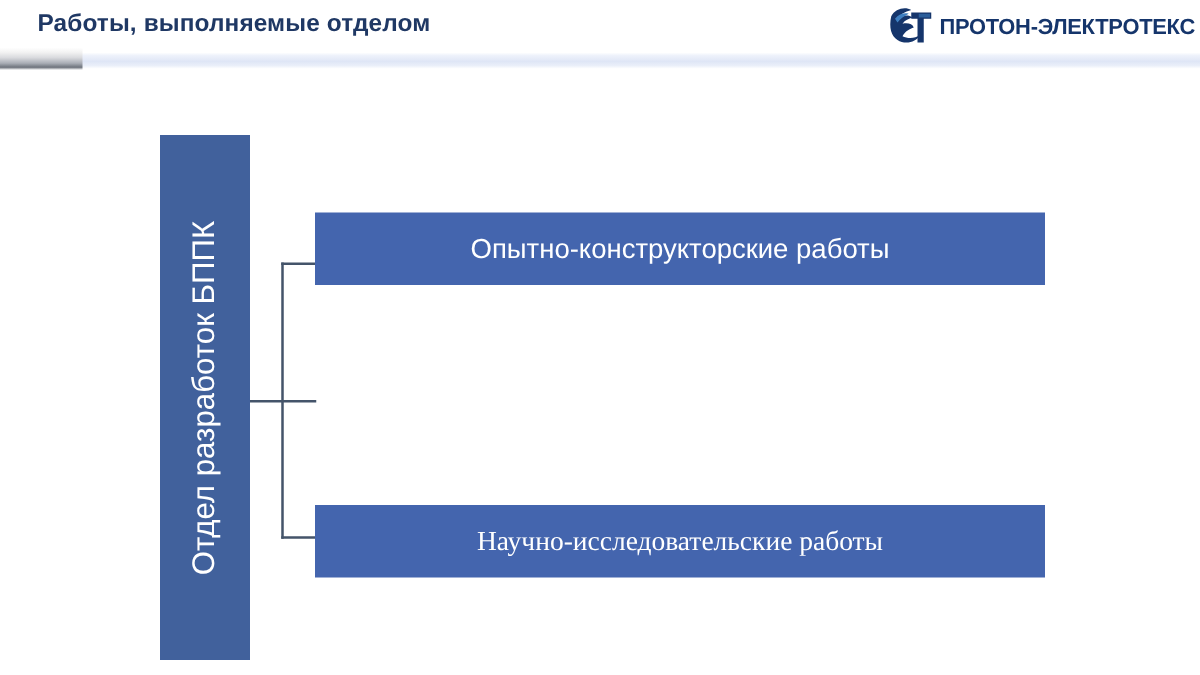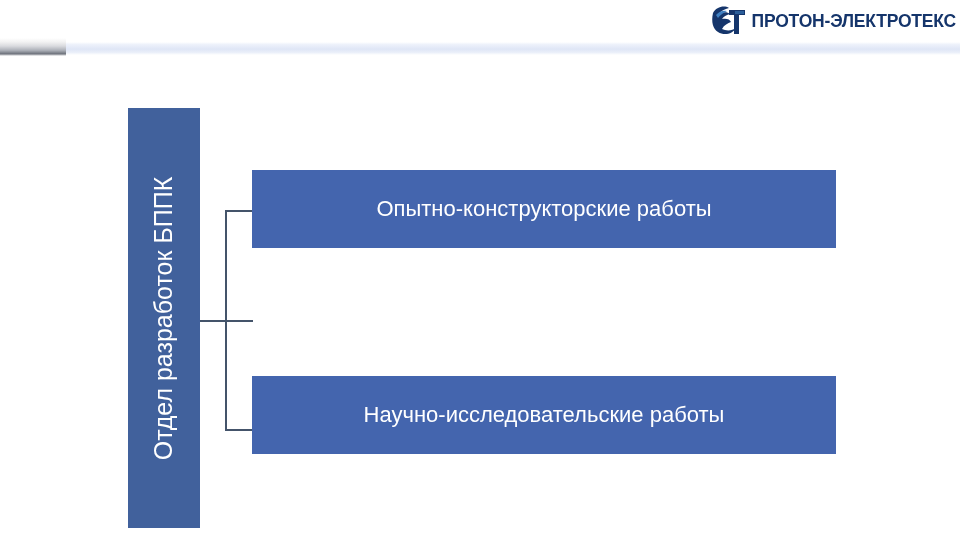--- a/index.html
+++ b/index.html
@@ -131,43 +131,44 @@
     background: #44546a;
   }
   .branch-top    { left: 225px; top: 210px; width: 28px; }
   .branch-mid    { left: 200px; top: 320px; width: 53px; }
   .branch-bottom { left: 225px; top: 429px; width: 28px; }
 
   .node-box {
     position: absolute;
     left: 252px;
     width: 584px;
-    height: 78px;
+    height: 58px;
     display: flex;
     align-items: center;
     justify-content: center;
     color: #ffffff;
     font-size: 22px;
     line-height: 1.15;
     text-align: center;
     padding: 0 14px;
     box-sizing: border-box;
   }
   .node-blue { background: #4465ae; }
   .node-red  { background: #fa4a43; }
 
   .node-1 { top: 170px; }
   .node-2 { top: 280px; }
-  .node-3 { top: 376px; }
+  .node-3 { top: 404px; font-family: Liberation Serif, serif; }
 </style>
 </head>
 <body>
 
 <div class="slide-header">
 
+  <div class="slide-title">Работы, выполняемые отделом</div>
 
   <div class="brand-logo">
     <div class="brand-mark">
       <svg width="38" height="34" viewBox="0 0 38 34" aria-hidden="true">
         <path d="M4 9 C7 3, 15 1, 20 4 C17 5, 13 6, 11 9 C15 8, 19 8, 21 10
                  C18 11, 15 12, 13 15 C17 14, 21 15, 22 18
                  C19 19, 15 21, 13 25 C17 27, 23 27, 27 24
                  C24 30, 15 32, 9 28 C4 25, 2 18, 4 9 Z" fill="#15356b"></path>
         <path d="M20 6 L36 6 L36 11 L30 11 L30 30 L25 30 L25 11 L20 11 Z" fill="#15356b"></path>
         <path d="M7 11 C10 7, 15 6, 18 7 C14 9, 11 11, 9 14 Z" fill="#3e7fc1"></path>

